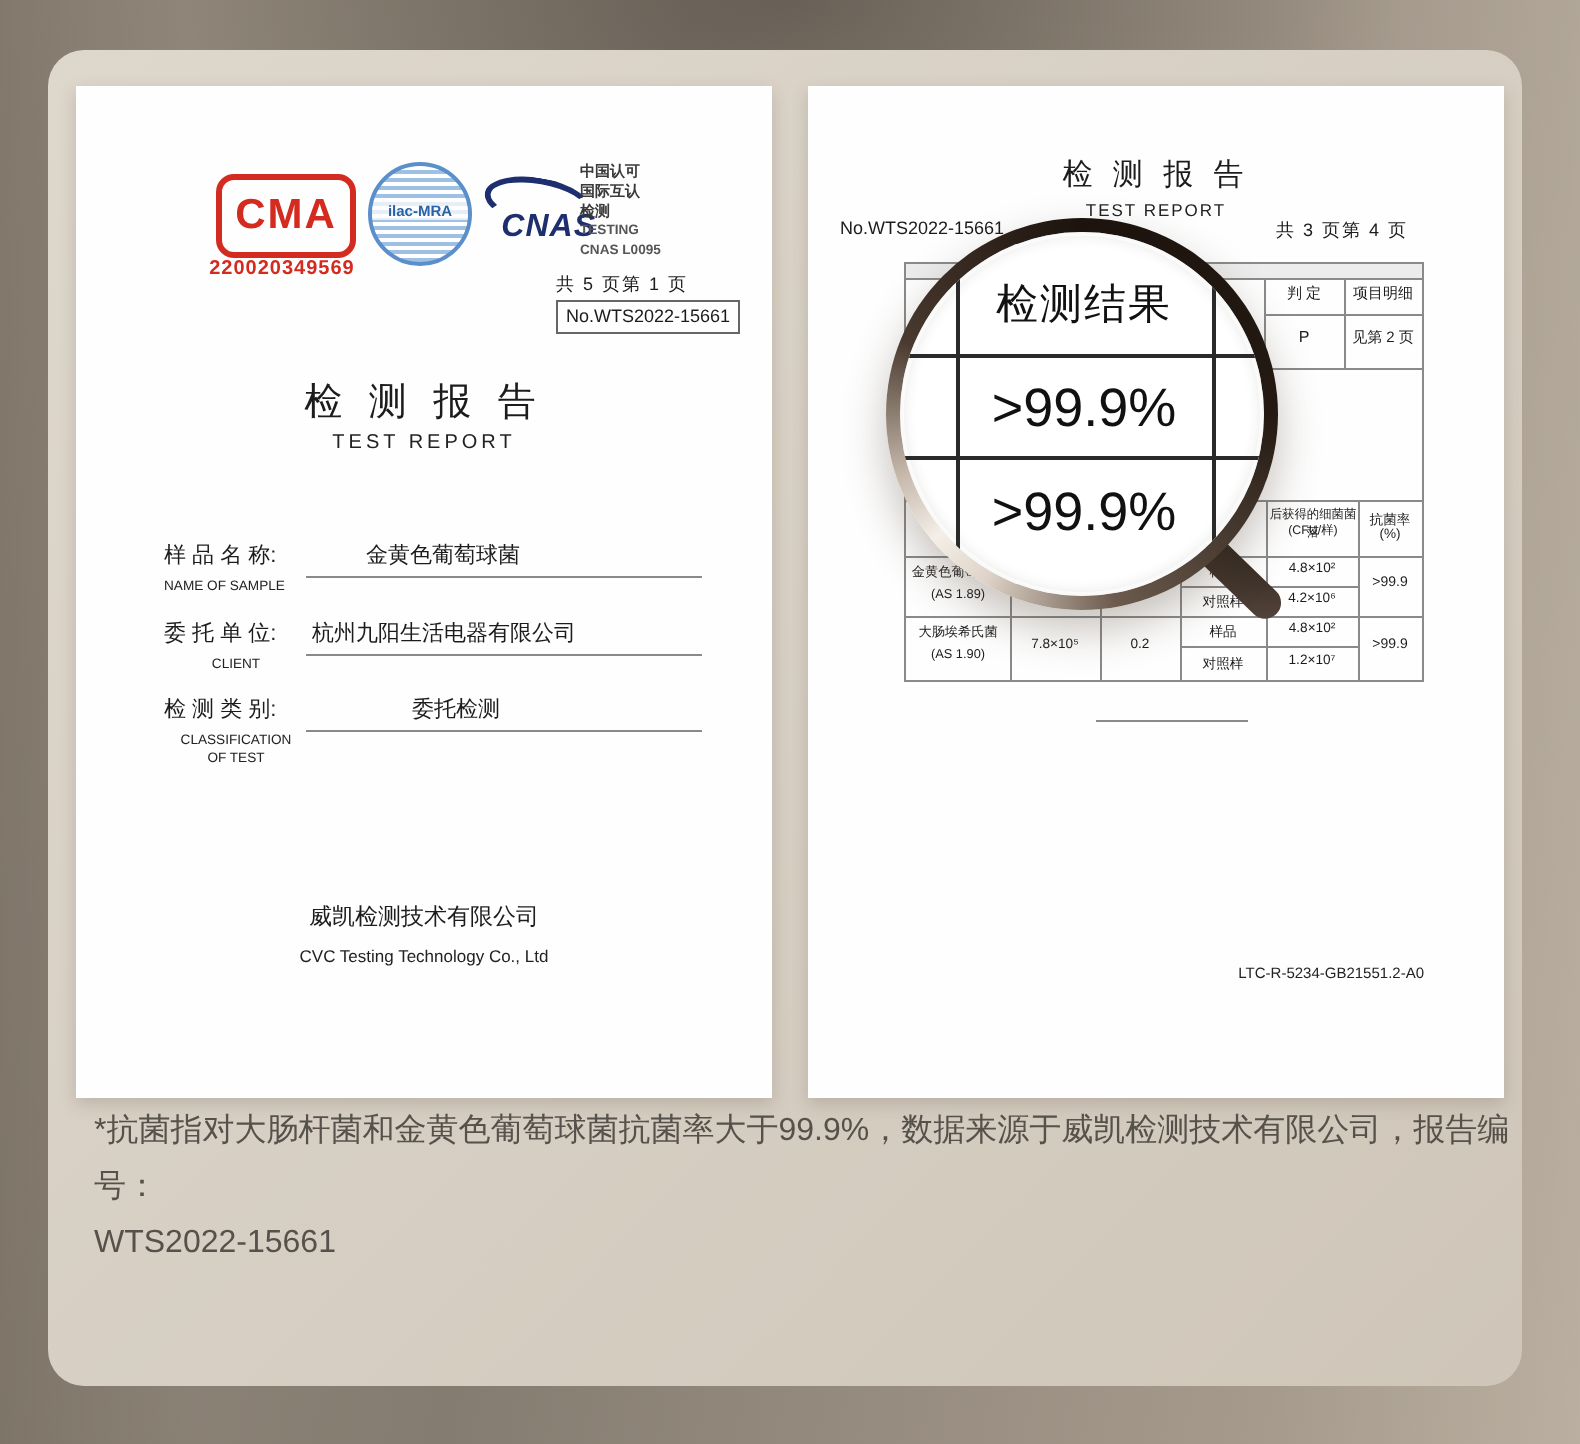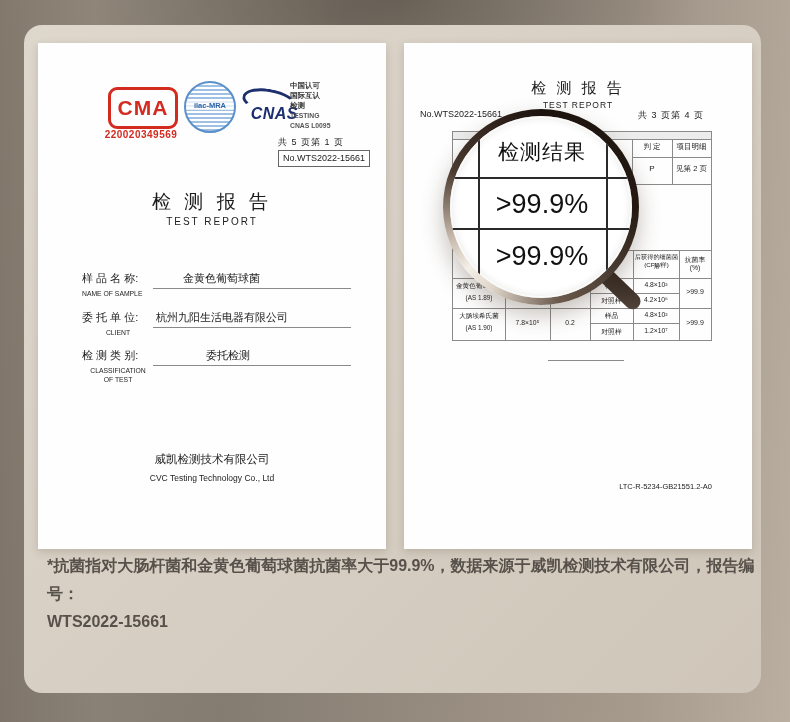--- a/index.html
+++ b/index.html
@@ -41,21 +41,21 @@
            background:conic-gradient(#1c130e 0deg,#241a13 90deg,#6b5a4d 170deg,#ded3c8 210deg,#f4efe7 230deg,#c4b6a9 252deg,#4a3a2f 292deg,#1c130e 360deg);
            box-shadow:0 10px 22px rgba(80,65,50,0.32);}
   .magInner{position:absolute;left:7px;top:7px;width:182px;height:182px;border-radius:50%;background:#ffffff;overflow:hidden;
             box-shadow:inset 0 0 0 2px rgba(255,255,255,0.65), inset 0 0 8px rgba(60,50,40,0.18);}
   .magHandle{position:absolute;left:598px;top:260px;width:56px;height:16px;border-radius:9px;
              background:linear-gradient(135deg,#241b15,#55463c);transform:rotate(44deg);transform-origin:0 50%;}
   .magInner .vline{position:absolute;top:0;bottom:0;width:2px;background:#2a2a2a;}
   .magInner .hline{position:absolute;left:0;right:0;height:2px;background:#2a2a2a;}
   .magTxt{position:absolute;left:28px;width:128px;text-align:center;color:#111;}
   
-  .note{position:absolute;left:47px;width:712px;color:#57514b;font-size:16px;line-height:28px;font-weight:700;}
+  .note{position:absolute;left:47px;width:712px;color:#57514b;font-size:16px;line-height:28px;font-weight:400;}
 </style>
 </head>
 <body>
 
 <div id="stage">
   <div class="vig1"></div>
   <div class="vig2"></div>
   <div class="card"></div>
 
   <div class="doc" id="docL">

